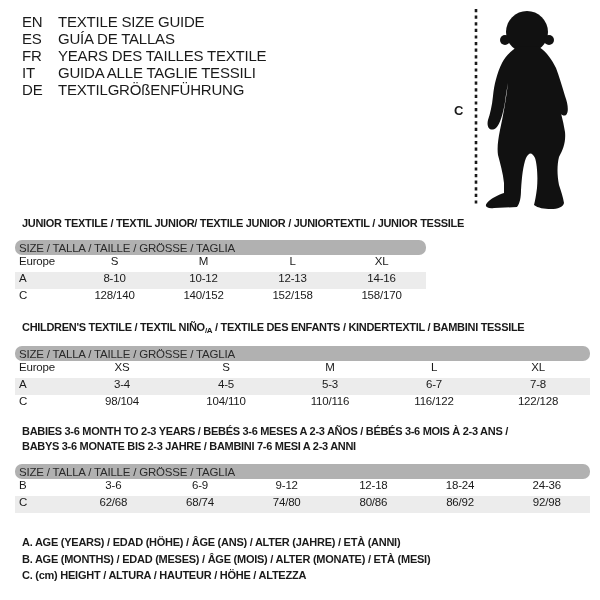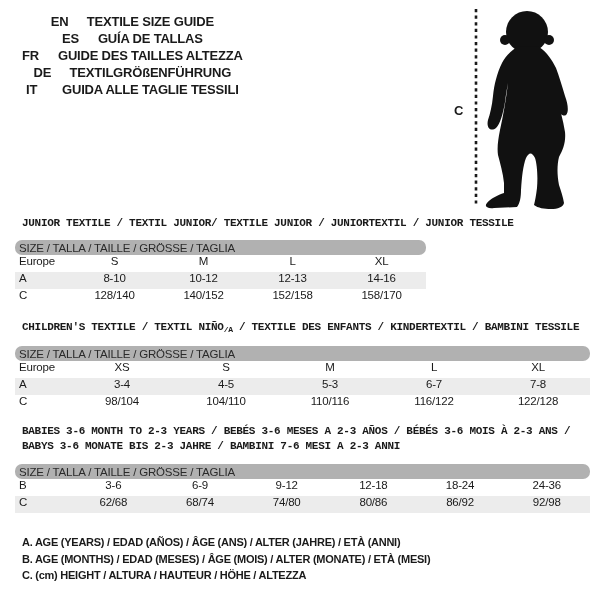--- a/index.html
+++ b/index.html
@@ -3,29 +3,29 @@
 <meta charset="utf-8">
 <style>
   html,body{margin:0;padding:0;}
   .page{
     position:relative;width:600px;height:600px;background:#ffffff;overflow:hidden;
     font-family:"Liberation Sans",sans-serif;color:#1a1a1a;
     --bar:#b1b1b1;--shade:#ececec;--ink:#1a1a1a;
   }
   
   .lang-block{position:absolute;left:22px;top:13px;}
-  .lang-row{display:flex;height:17px;align-items:center;font-weight:bold;font-size:13px;letter-spacing:-.2px;justify-content:center;}
+  .lang-row{display:flex;height:17px;align-items:center;font-weight:normal;font-size:15px;letter-spacing:-.2px;}
   .lang-code{width:36px;flex:0 0 36px;}
   .lang-label{white-space:nowrap;}
   
   .figure{position:absolute;left:440px;top:0;width:160px;height:215px;}
   .figure svg{position:absolute;left:0;top:0;}
   .c-label{position:absolute;left:14px;top:103px;font-weight:bold;font-size:13px;}
   
-  .sec-title{position:absolute;font-weight:bold;font-size:11px;letter-spacing:-.3px;white-space:nowrap;line-height:15px;font-family:Liberation Mono, monospace;}
+  .sec-title{position:absolute;font-weight:bold;font-size:11px;letter-spacing:-.3px;white-space:nowrap;line-height:15px;}
   .sec-title .sub{font-size:8px;vertical-align:-2px;}
   .st1{left:22px;top:216px;}
   .st2{left:22px;top:320px;}
   .st3{left:22px;top:424px;}
   
   .size-table{position:absolute;font-size:11.5px;letter-spacing:-.2px;}
   .t1{left:15px;top:240px;width:411px;}
   .t2{left:15px;top:346px;width:575px;}
   .t3{left:15px;top:464px;width:575px;}
   .size-bar{height:15px;background:var(--bar);display:flex;align-items:center;padding-left:4px;color:#2a2a2a;box-sizing:border-box;border-radius:7px;}
@@ -46,29 +46,29 @@
       <div class="lang-row">
         <span class="lang-code">EN</span>
         <span class="lang-label">TEXTILE SIZE GUIDE</span>
       </div>
       <div class="lang-row">
         <span class="lang-code">ES</span>
         <span class="lang-label">GUÍA DE TALLAS</span>
       </div>
       <div class="lang-row">
         <span class="lang-code">FR</span>
-        <span class="lang-label">GUIDE DES TAILLES ALTEZZA</span>
+        <span class="lang-label">YEARS DES TAILLES TEXTILE</span>
+      </div>
+      <div class="lang-row">
+        <span class="lang-code">IT</span>
+        <span class="lang-label">GUIDA ALLE TAGLIE TESSILI</span>
       </div>
       <div class="lang-row">
         <span class="lang-code">DE</span>
         <span class="lang-label">TEXTILGRÖßENFÜHRUNG</span>
-      </div>
-      <div class="lang-row">
-        <span class="lang-code">IT</span>
-        <span class="lang-label">GUIDA ALLE TAGLIE TESSILI</span>
       </div>
     </div>
 
   <div class="figure">
     <svg width="160" height="215" viewBox="0 0 160 215">
       <line x1="36" y1="9" x2="36" y2="207" stroke="#1a1a1a" stroke-width="2.6" stroke-dasharray="3.2 3.4"></line>
       <g fill="#111111">
         <circle cx="87" cy="32" r="21"></circle>
         <circle cx="65" cy="40" r="5"></circle>
         <circle cx="109" cy="40" r="5"></circle>
@@ -166,18 +166,18 @@
         <span class="t-cell">62/68</span>
         <span class="t-cell">68/74</span>
         <span class="t-cell">74/80</span>
         <span class="t-cell">80/86</span>
         <span class="t-cell">86/92</span>
         <span class="t-cell">92/98</span>
       </div>
     </div>
 
   <div class="footnotes">
-      <div class="footnote">A. AGE (YEARS) / EDAD (AÑOS) / ÂGE (ANS) / ALTER (JAHRE) / ETÀ (ANNI)</div>
+      <div class="footnote">A. AGE (YEARS) / EDAD (HÖHE) / ÂGE (ANS) / ALTER (JAHRE) / ETÀ (ANNI)</div>
       <div class="footnote">B. AGE (MONTHS) / EDAD (MESES) / ÂGE (MOIS) / ALTER (MONATE) / ETÀ (MESI)</div>
       <div class="footnote">C. (cm) HEIGHT / ALTURA / HAUTEUR / HÖHE / ALTEZZA</div>
     </div>
 
 </div>
 
 </body></html>

